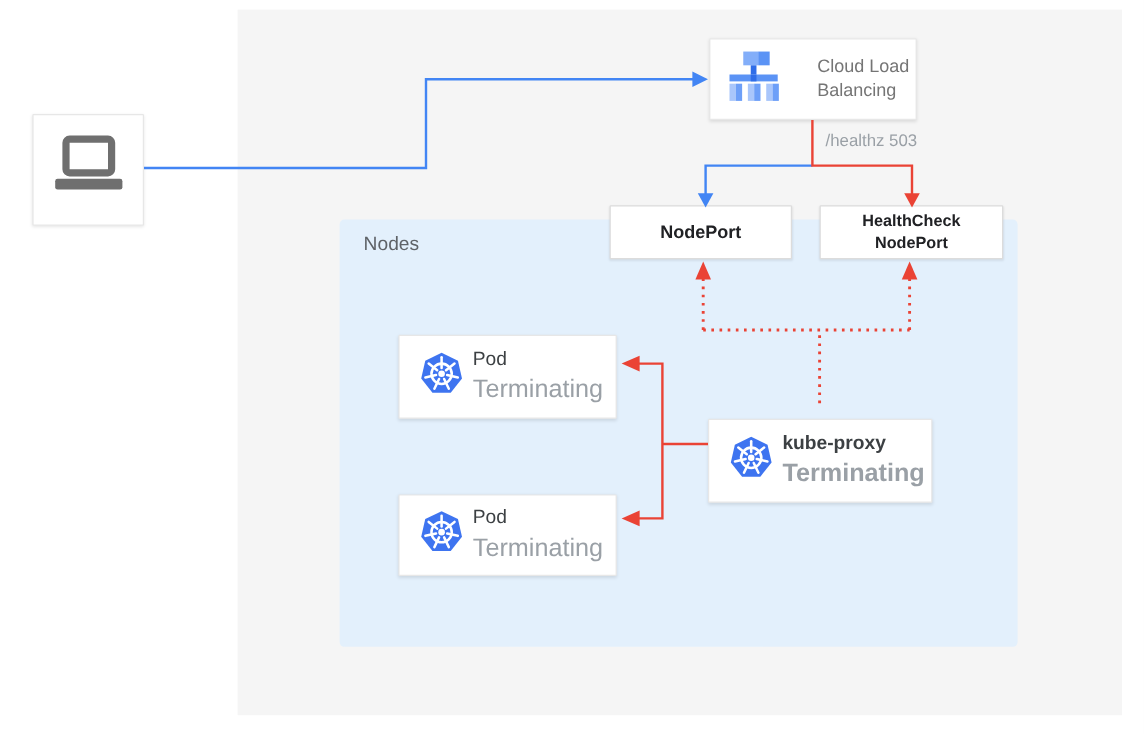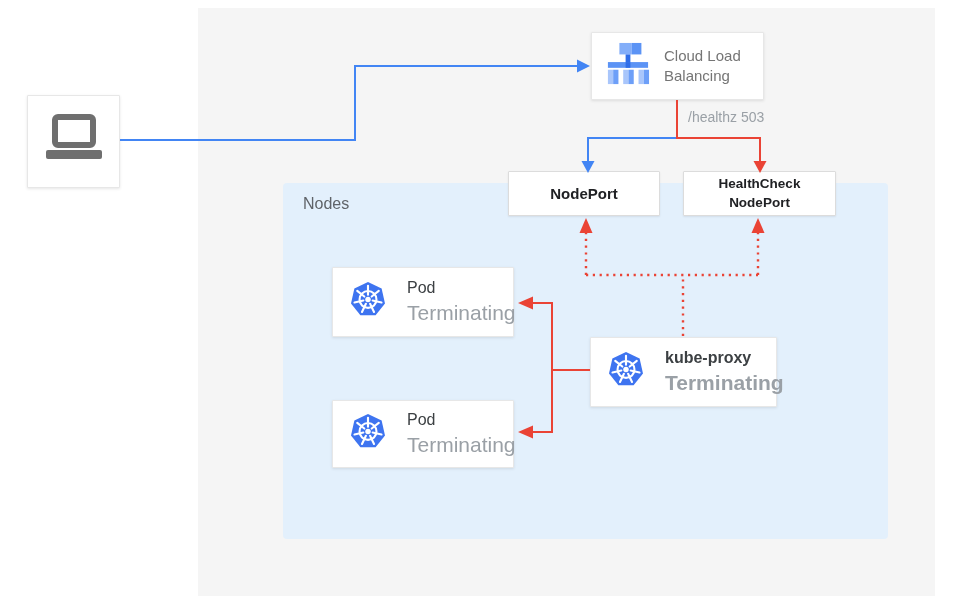--- a/index.html
+++ b/index.html
@@ -6,44 +6,44 @@
   .canvas{
     position:relative;width:953px;height:612px;background:#ffffff;overflow:hidden;
     font-family:"Liberation Sans","DejaVu Sans",sans-serif;
   }
   .diagram-bg{
     position:absolute;left:198px;top:8px;width:737px;height:588px;
     background:#f5f5f5;
   }
   .nodes-container{
     position:absolute;left:283px;top:183px;width:565px;height:356px;
-    background:#e3f0fc;border-radius:4px;padding-left:40px;
+    background:#e3f0fc;border-radius:4px;
   }
   .nodes-label{
     position:absolute;left:20px;top:12px;
     font-size:16px;color:#5f6368;
   }
   .card{
     position:absolute;background:#ffffff;border:1px solid #e7e7e7;
     box-shadow:0 1px 3px rgba(0,0,0,0.10);
     display:flex;align-items:center;box-sizing:border-box;border-radius:1px;
   }
   .laptop-box{left:27px;top:95px;width:93px;height:93px;justify-content:center;}
-  .clb-box{left:591px;top:32px;width:173px;height:68px;padding-left:13px;gap:13px;}
+  .clb-box{left:591px;top:32px;width:173px;height:68px;padding-left:13px;gap:30px;}
   .clb-text{font-size:15px;color:#757575;line-height:1.35;width:92px;}
   .port-box{
     position:absolute;background:#ffffff;border:1px solid #dcdcdc;
     box-shadow:0 1px 2px rgba(0,0,0,0.08);
     display:flex;align-items:center;justify-content:center;text-align:center;
     box-sizing:border-box;border-radius:1px;
     font-weight:bold;color:#202124;
   }
   .nodeport-box{left:508px;top:171px;width:152px;height:45px;font-size:15px;text-align:right;}
   .healthcheck-box{left:683px;top:171px;width:153px;height:45px;font-size:13.5px;line-height:1.35;padding:0 20px;}
-  .entity-box{padding-left:16px;gap:20px;}
+  .entity-box{padding-left:16px;gap:7px;margin-top:12px;}
   .pod1-box{left:332px;top:267px;width:182px;height:70px;}
   .pod2-box{left:332px;top:400px;width:182px;height:68px;}
   .kubeproxy-box{left:590px;top:337px;width:187px;height:70px;font-weight:bold;}
   .entity-title{font-size:16px;color:#3c4043;line-height:1.3;}
   .entity-subtitle{font-size:21px;color:#9aa0a6;line-height:1.3;}
   .health-annotation{
     position:absolute;left:688px;top:109px;
     font-size:14px;font-weight:normal;color:#9aa0a6;
   }
   .connector-layer{position:absolute;left:0;top:0;pointer-events:none;}

